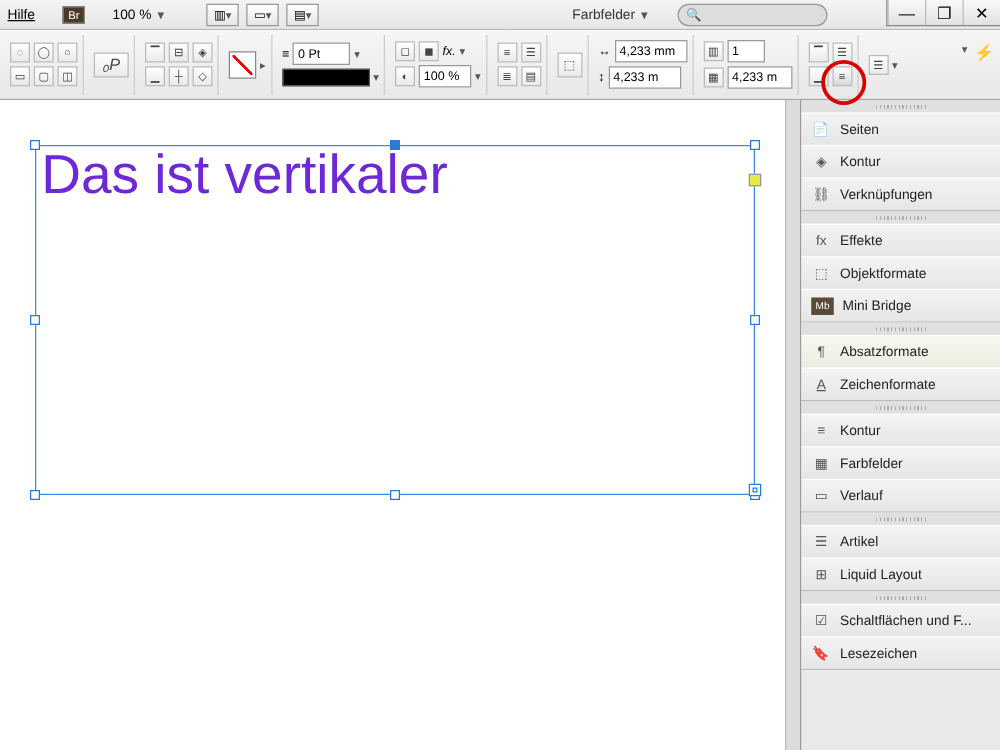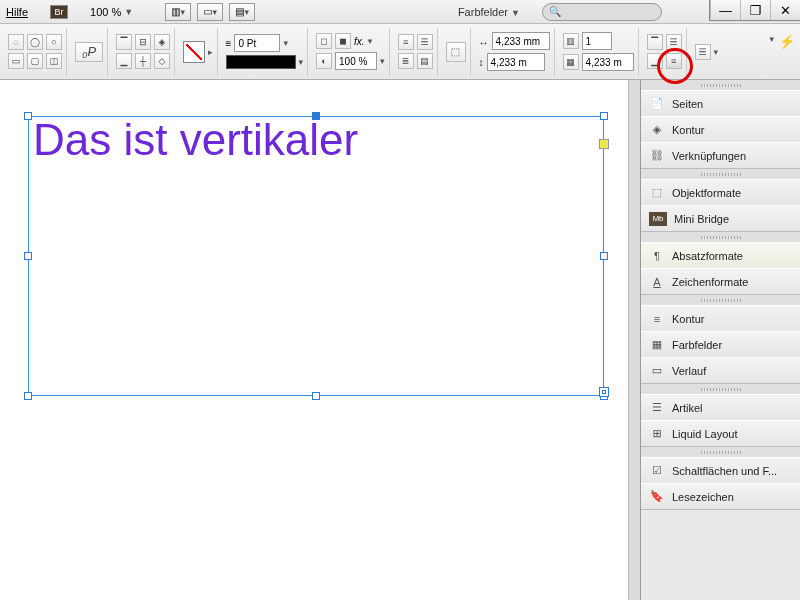--- a/index.html
+++ b/index.html
@@ -248,20 +248,24 @@
     <div class="panel-item">
         <span class="picon">⛓</span>
         <span>Verknüpfungen</span>
       </div>
   </div>
   <div class="dock-grip">
       <span></span>
     </div>
   <div class="panel-group">
     <div class="panel-item">
+        <span class="picon">fx</span>
+        <span>Effekte</span>
+      </div>
+    <div class="panel-item">
         <span class="picon">⬚</span>
         <span>Objektformate</span>
       </div>
     <div class="panel-item">
         <span class="picon" style="background:#5a4a3a;color:#fff;font-size:8px;width:18px">Mb</span>
         <span>Mini Bridge</span>
       </div>
   </div>
   <div class="dock-grip">
       <span></span>

